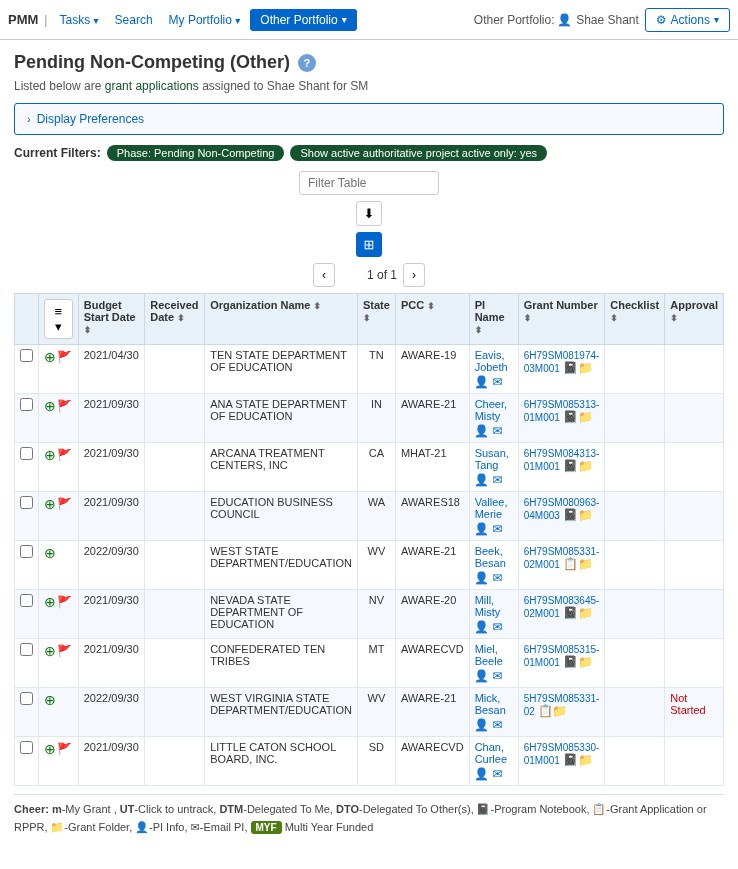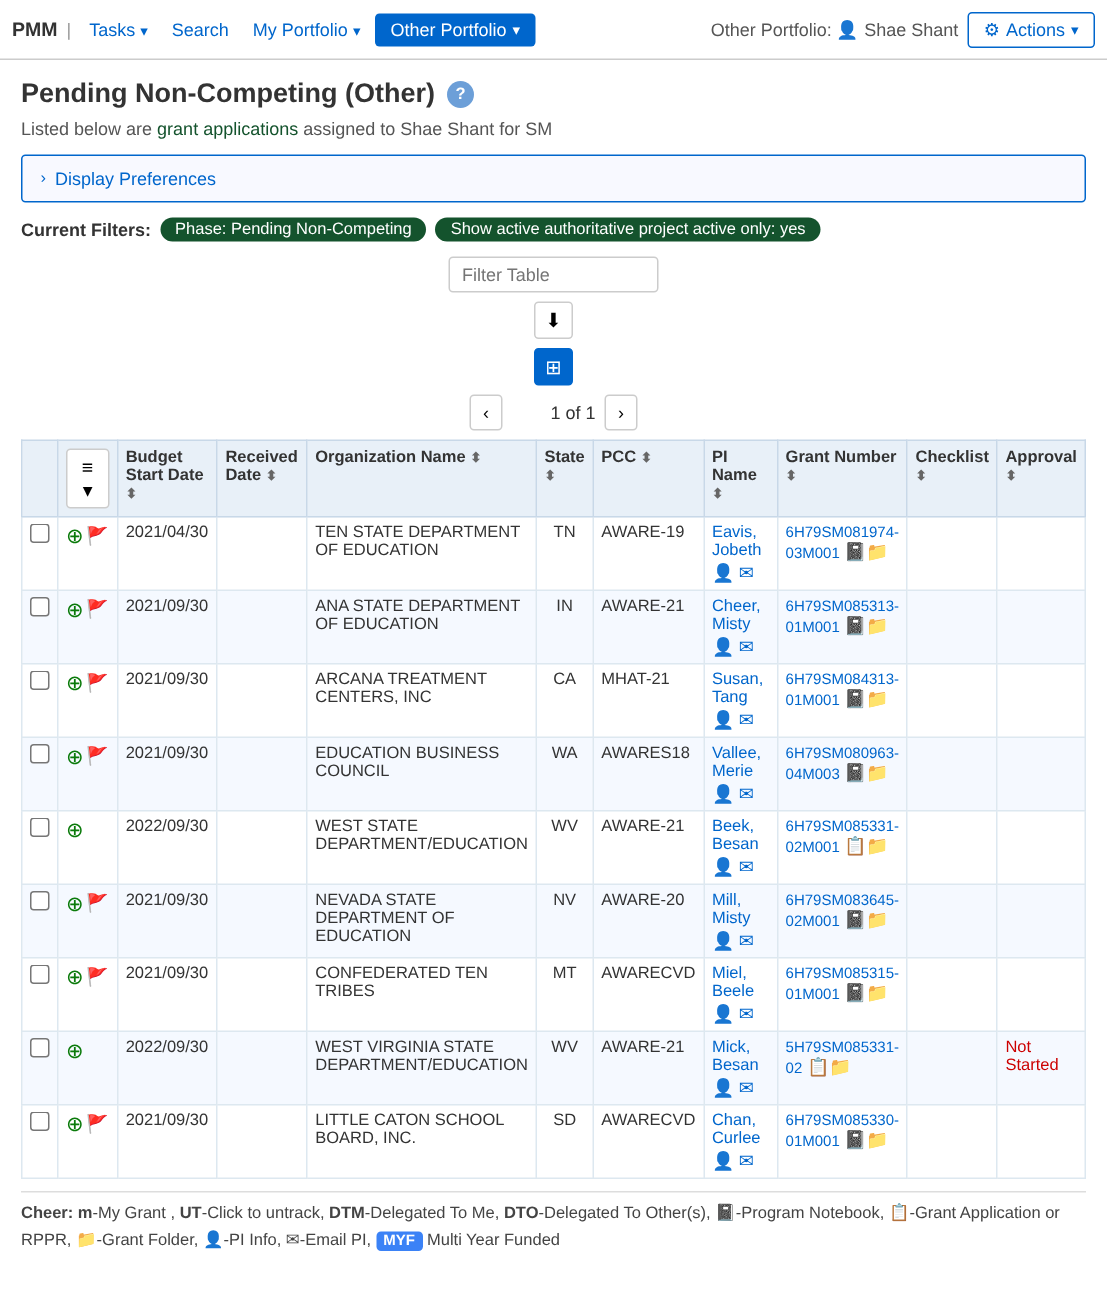--- a/index.html
+++ b/index.html
@@ -103,21 +103,21 @@
     .email-icon { color: #0066cc; font-size: 12px; }
     .not-started { color: #cc0000; font-size: 11px; }
     .pi-icons { display: flex; gap: 3px; margin-top: 2px; }
 
     
     .legend {
       margin-top: 8px; font-size: 11px; color: #444; border-top: 1px solid #ddd; padding-top: 6px;
       line-height: 1.6;
     }
     .legend-myf {
-      background: #3b82f6; color: #fff; padding: 1px 5px; border-radius: 3px; font-size: 10px; font-weight: bold;
+      background: #4d7c0f; color: #fff; padding: 1px 5px; border-radius: 3px; font-size: 10px; font-weight: bold;
     }
 
     .menu-icon-btn {
       border: 1px solid #ccc; background: #fff; padding: 4px 8px; cursor: pointer; border-radius: 3px; font-size: 13px;
       display: flex; align-items: center; gap: 2px;
     }
   </style>
 </head>
 <body>
 

